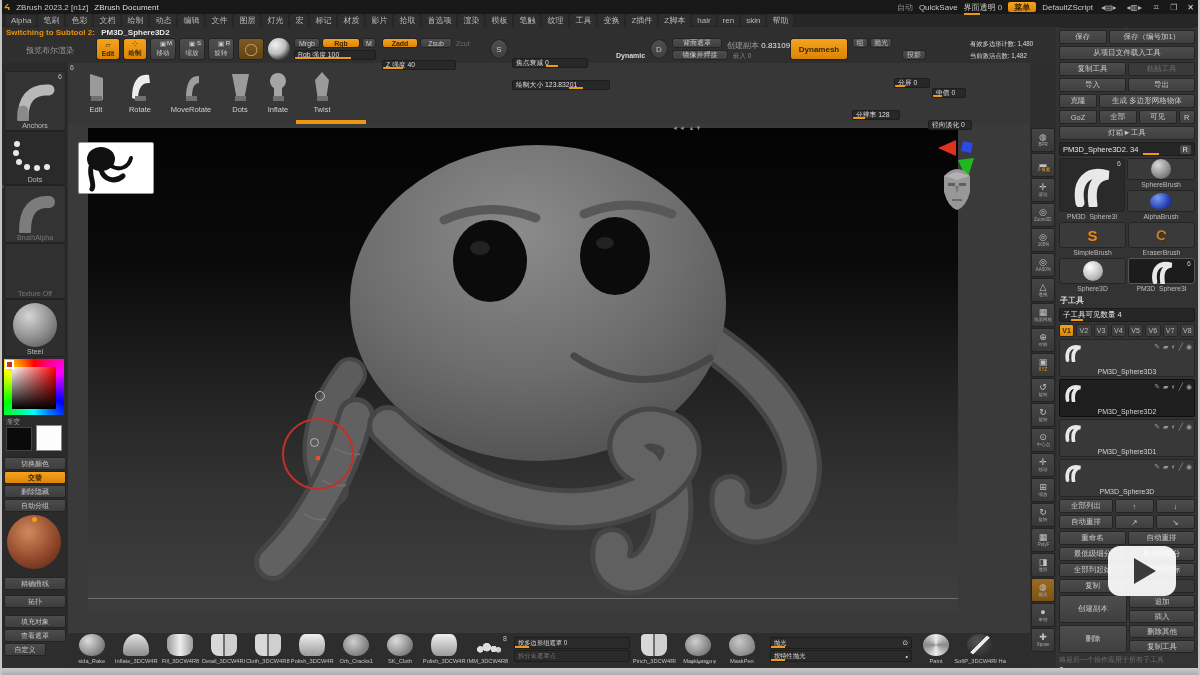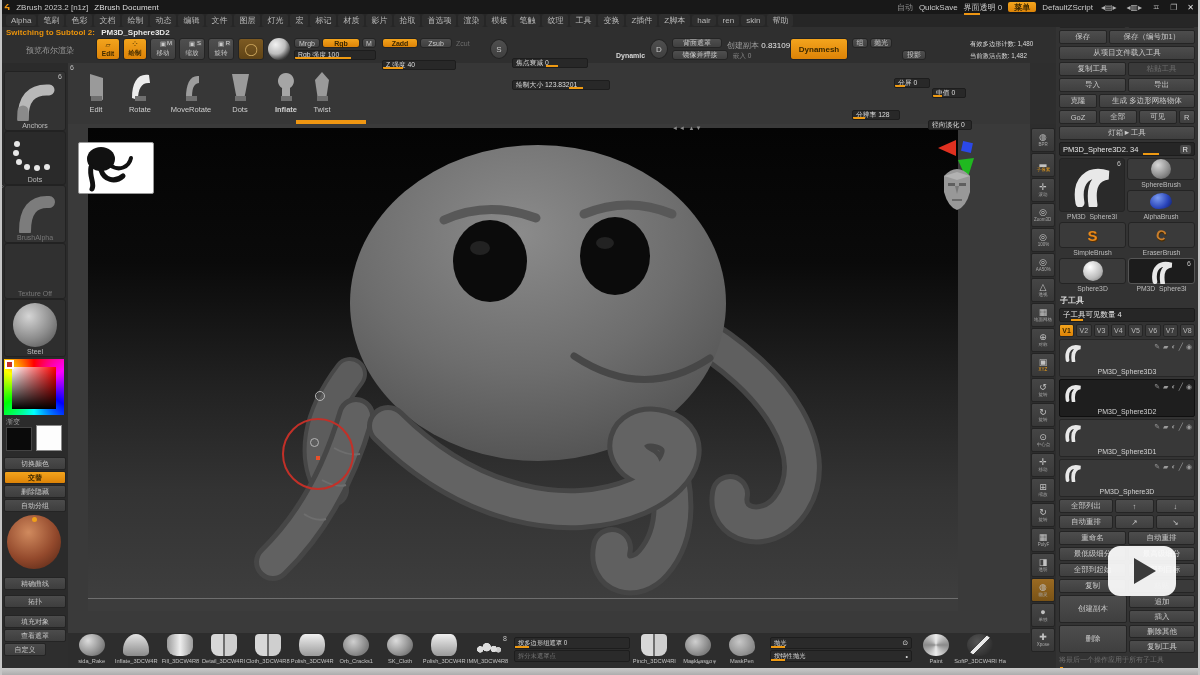--- a/index.html
+++ b/index.html
@@ -331,21 +331,21 @@
           </svg></div>
         <div class="nm">MoveRotate</div>
       </div>
       <div class="bv" style="left: 152px;">
         <div class="th"><svg width="34" height="34" viewBox="0 0 34 34">
             <path d="M9 5 L26 5 L21 31 L14 31 Z" fill="#9a9a9a"></path>
             <rect x="12" y="27" width="11" height="5" fill="#6f6f6f"></rect>
           </svg></div>
         <div class="nm">Dots</div>
       </div>
-      <div class="bv" style="left: 198px; font-weight: bold;">
+      <div class="bv" style="left: 190px;">
         <div class="th"><svg width="34" height="34" viewBox="0 0 34 34">
             <path d="M17 4 a8 8 0 1 1 -0.1 0 M13 17 h8 v14 h-8 Z" fill="#a5a5a5"></path>
             <rect x="12" y="27" width="11" height="5" fill="#6f6f6f"></rect>
           </svg></div>
         <div class="nm">Inflate</div>
       </div>
       <div class="bv" style="left: 234px;">
         <div class="th"><svg width="34" height="34" viewBox="0 0 34 34">
             <path d="M17 3 L24 11 L21 31 L13 31 L10 11 Z" fill="#9a9a9a"></path>
             <rect x="12" y="27" width="11" height="5" fill="#6f6f6f"></rect>

